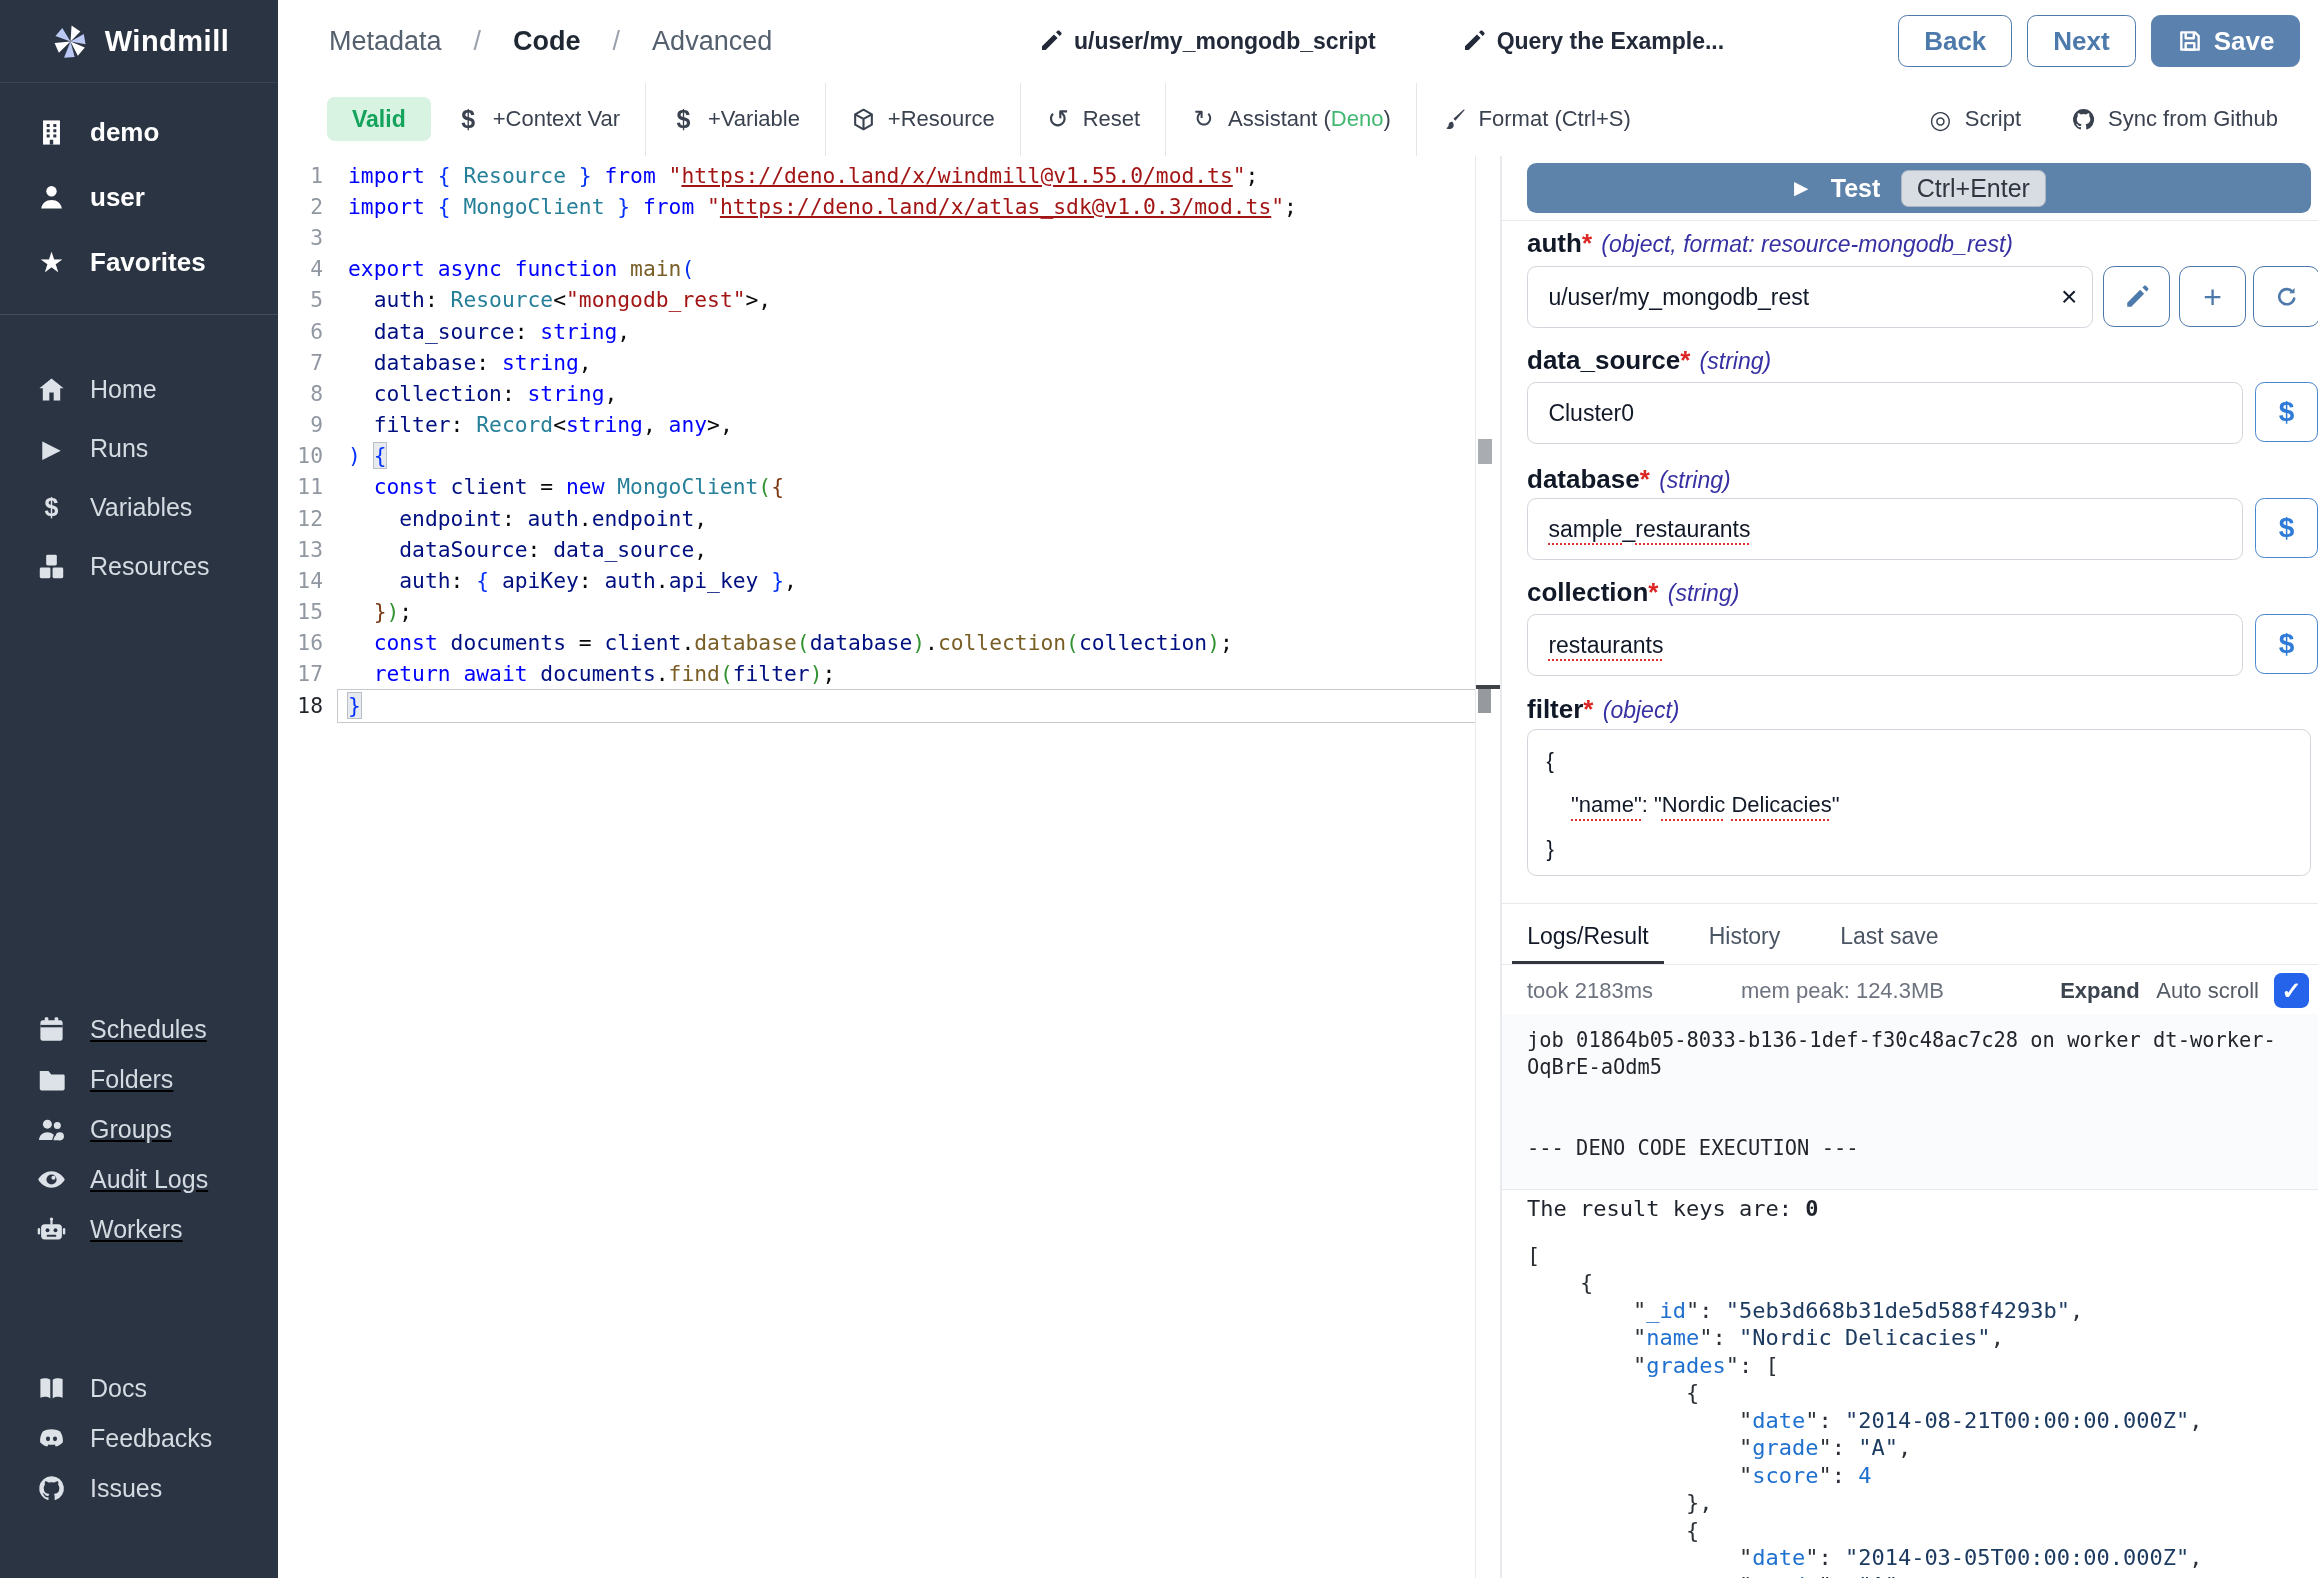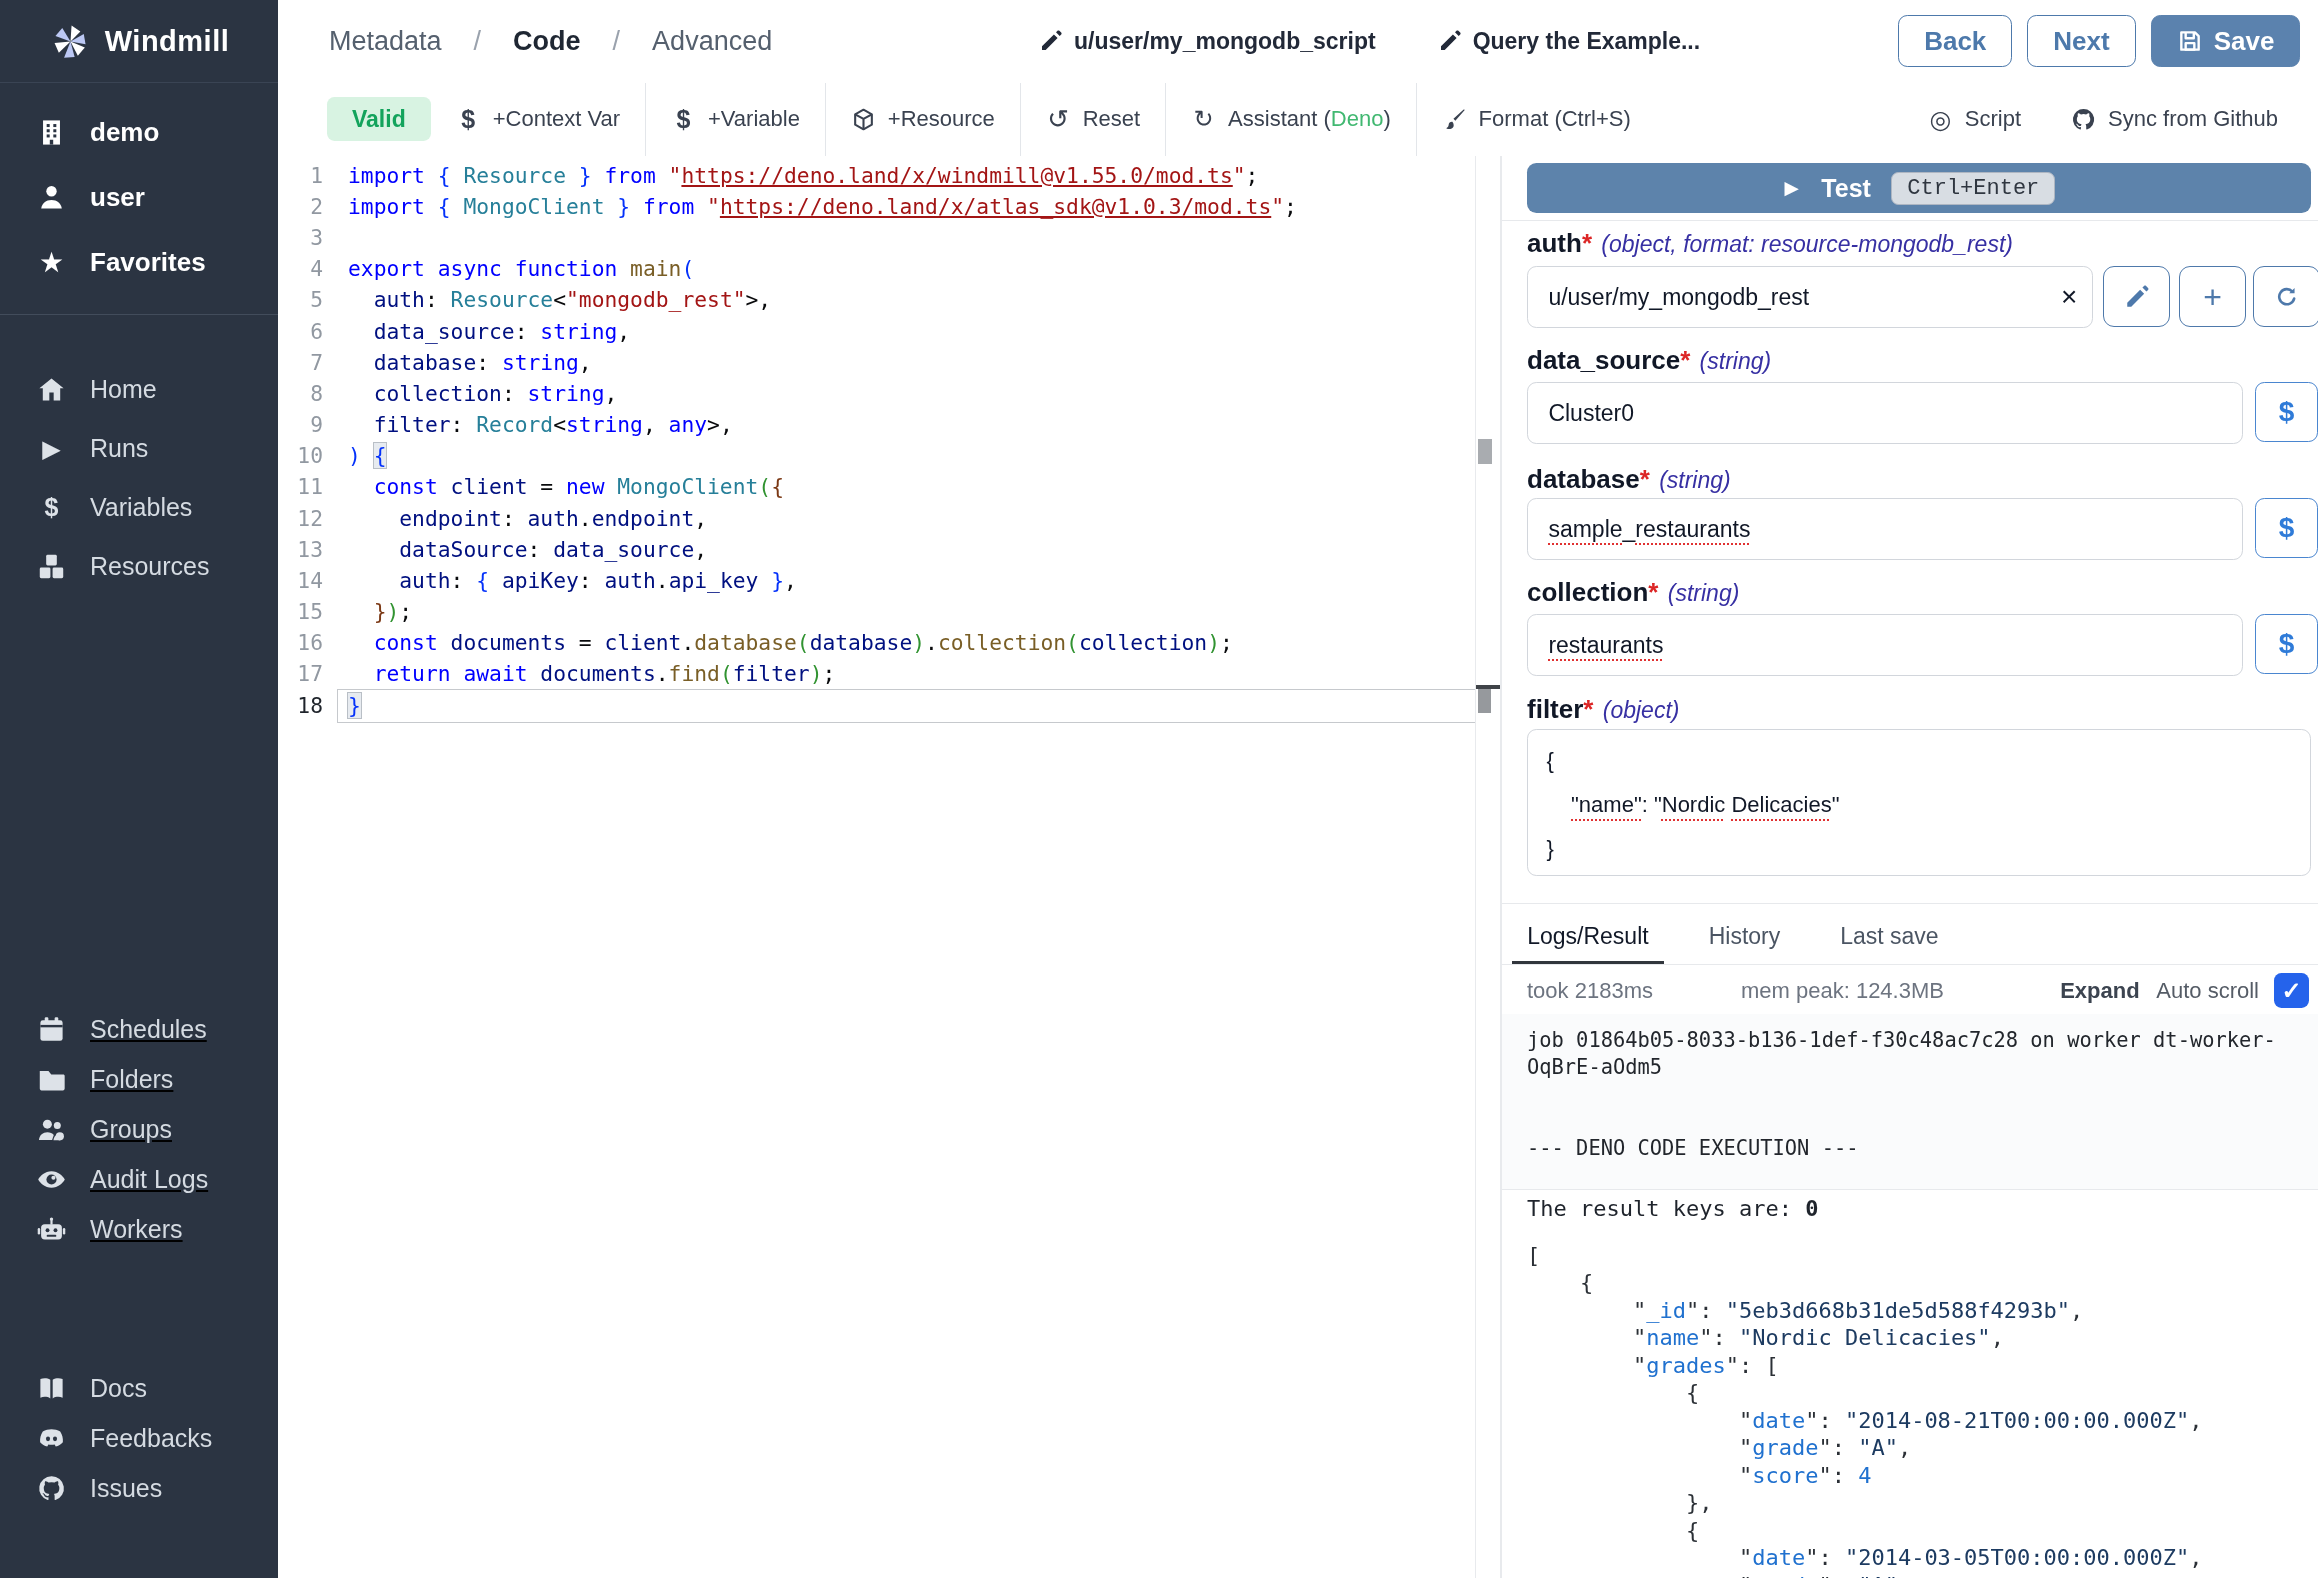--- a/index.html
+++ b/index.html
@@ -25,21 +25,21 @@
   .g2{top:360px;} .g2 .nav-item{height:59px;}
   .g3{top:1004px;text-decoration:underline;} .g3 .nav-item{height:50px;}
   .g4{top:1363px;} .g4 .nav-item{height:50px;}
 
   
   .topbar{position:absolute;left:278px;top:0;width:2041px;height:82px;background:#fff;
           border-bottom:0.9px solid #e7e9ec;display:flex;align-items:center;}
   .breadcrumb{margin-left:51px;display:flex;align-items:center;gap:32px;font-size:27px;color:#55606e;font-weight:500;}
   .breadcrumb .sep{color:#9aa2ad;font-weight:400;}
   .breadcrumb .active{color:#1f2733;font-weight:700;}
-  .pathgroup{position:absolute;left:761px;top:0;height:82px;display:flex;align-items:center;gap:62px;}
+  .pathgroup{position:absolute;left:761px;top:0;height:82px;display:flex;align-items:center;gap:86px;}
   .path-item{display:flex;align-items:center;gap:11px;font-size:23px;font-weight:700;color:#222938;cursor:pointer;}
   .path-item .icon{width:24px;height:24px;color:#222938;}
   .actions{margin-left:auto;margin-right:18.6px;display:flex;align-items:center;gap:15px;}
   .btn{height:52px;padding:0 25px;border-radius:9.3px;border:1.9px solid #4d79ab;background:#fff;
        color:#4d79ab;font-size:26px;font-weight:700;display:flex;align-items:center;gap:11px;cursor:pointer;
        font-family:"Liberation Sans",sans-serif;}
   .btn.primary{background:#5b82ae;border-color:#5b82ae;color:#fff;}
   .btn .icon{width:26px;height:26px;}
 
   
@@ -74,21 +74,21 @@
   .thumb2{position:absolute;top:533px;left:1.9px;width:13px;height:24px;background:#96999d;cursor:pointer;}
 
   
   .rightpanel{position:absolute;left:1501px;top:156px;width:818px;height:1423px;background:#fff;
               border-left:0.9px solid #e8eaed;}
   .test-btn{position:absolute;top:7.4px;left:25px;right:9.3px;height:50px;background:#5d83ab;border-radius:9.3px;
             display:flex;align-items:center;justify-content:center;gap:20.4px;color:#fff;cursor:pointer;}
   .test-btn .icon{width:18.6px;height:18.6px;}
   .test-label{font-size:25px;font-weight:700;}
   .kbd{background:#d8dde3;border:0.9px solid #aeb6c2;border-radius:7.4px;padding:2.8px 15px;
-       font-family:Liberation Mono, monospace;font-size:22px;color:#2f3640;}
+       font-family:Liberation Sans, sans-serif;font-size:25px;color:#2f3640;}
   .p-divider{position:absolute;left:0;right:0;height:0.9px;background:#e7e9ec;}
   .field-label{position:absolute;left:25px;display:flex;align-items:baseline;gap:9.3px;}
   .fname{font-size:26px;font-weight:700;color:#111827;}
   .req{color:#dc2626;font-weight:700;font-size:26px;}
   .anno{font-style:italic;font-size:23px;color:#3730a3;}
   .tinput{position:absolute;left:25px;height:60px;border:1.4px solid #d2d6dc;border-radius:9.3px;background:#fff;
           display:flex;align-items:center;padding-left:20.4px;font-size:23px;color:#111827;cursor:text;}
   .spell{text-decoration:underline dotted #e03131;text-decoration-thickness:2.3px;text-underline-offset:6.5px;}
   .clear-x{position:absolute;right:15px;top:0;bottom:0;display:flex;align-items:center;color:#111827;cursor:pointer;}
   .sq-btn{position:absolute;width:67px;height:61px;border:1.9px solid #4e79ab;border-radius:11px;background:#fff;

